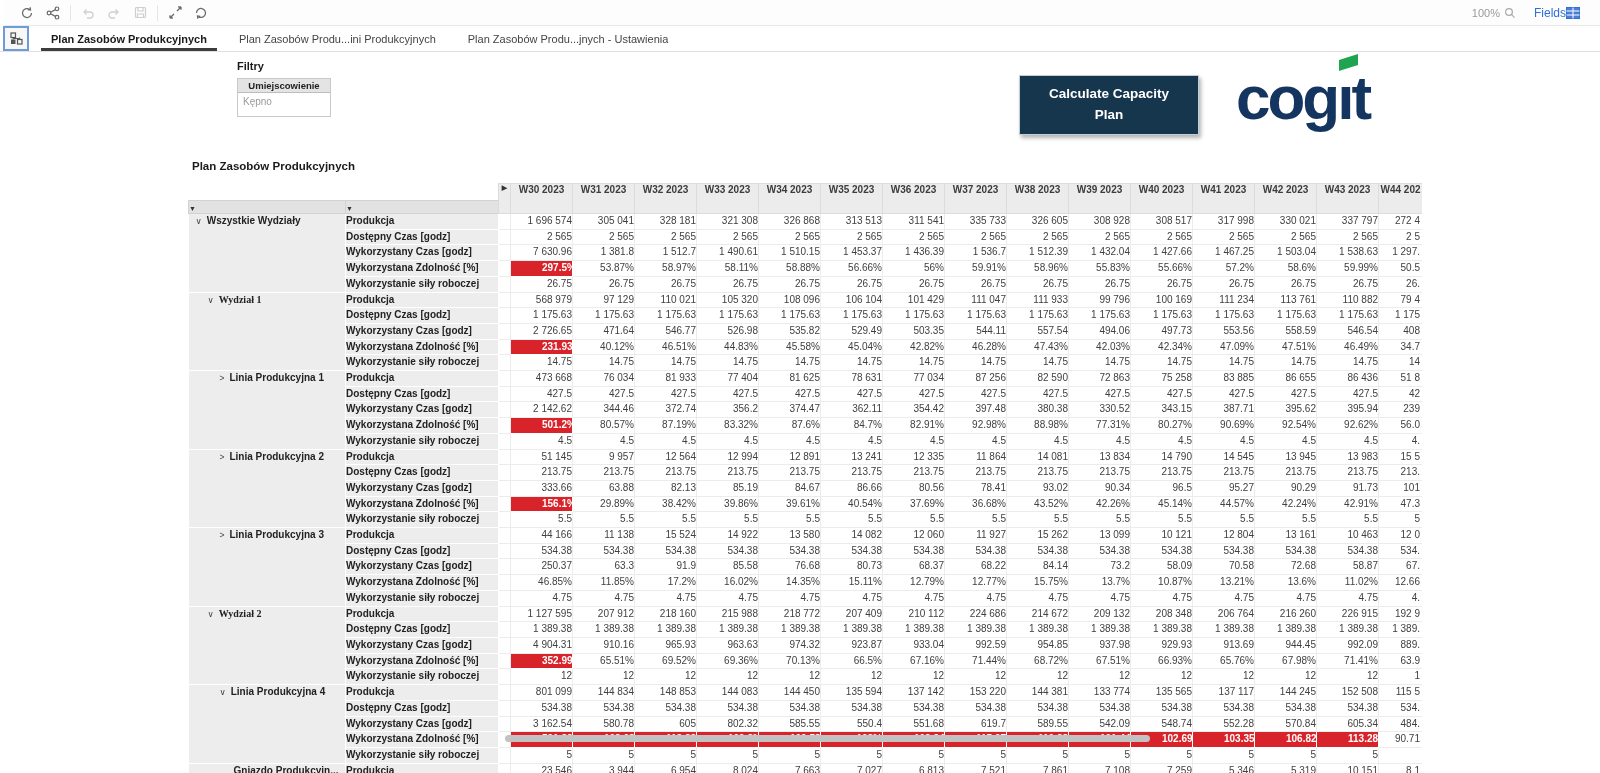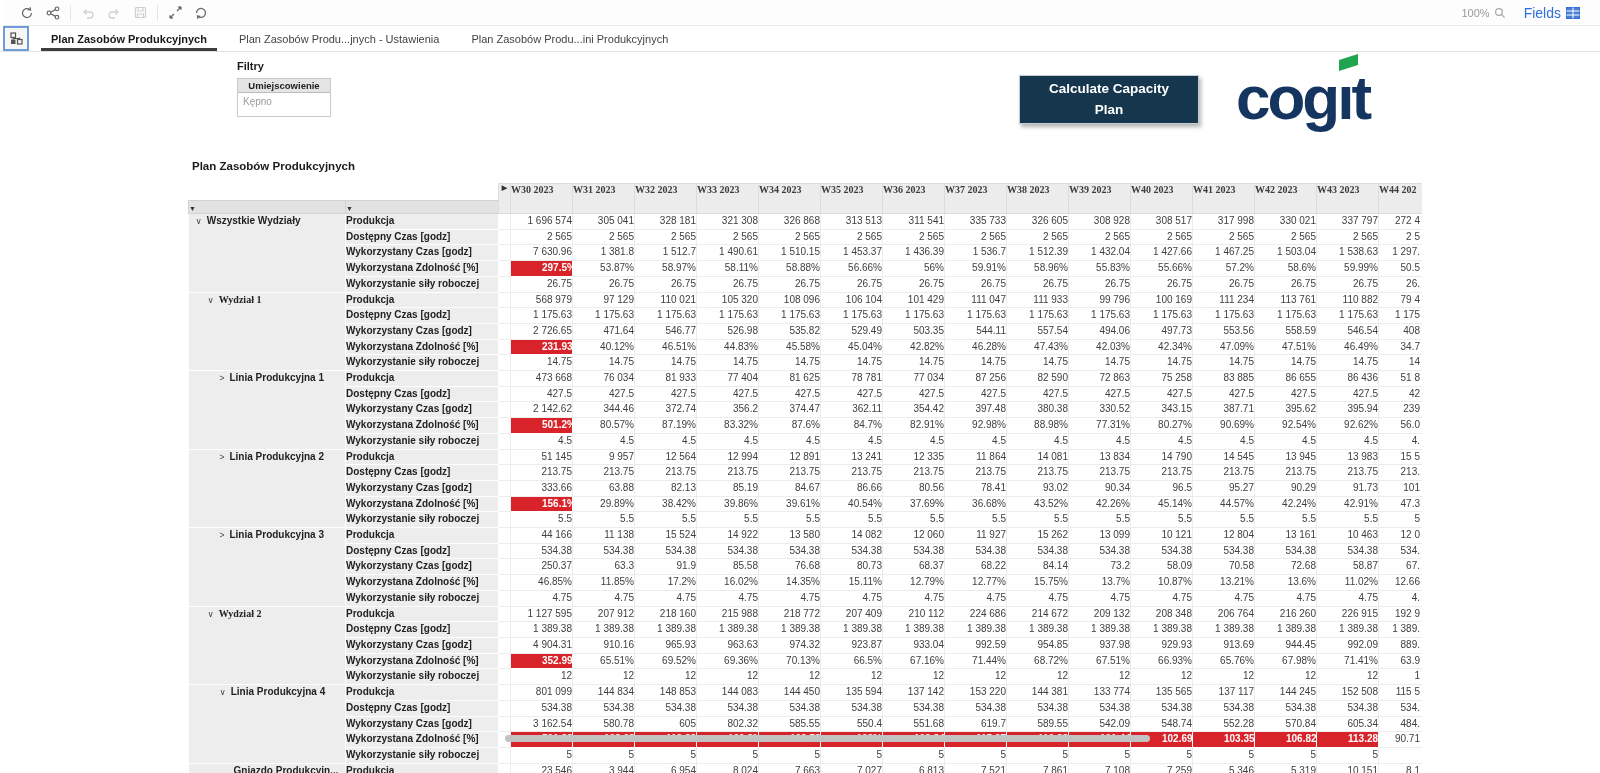--- a/index.html
+++ b/index.html
@@ -7,40 +7,40 @@
   body { font-family:"Liberation Sans", sans-serif; }
   .app { position:relative; width:1600px; height:773px; background:#fff; overflow:hidden; }
 
   
   .topbar { position:absolute; top:0; left:4px; width:1600px; height:26px; background:#fdfdfd;
             border-bottom:1px solid #e9e9e9; display:flex; align-items:center; padding:0 10px; }
   .tb-icon { width:26px; height:22px; display:flex; align-items:center; justify-content:center; cursor:pointer; }
   .tb-sep { width:1px; height:16px; background:#e6e6e6; margin:0 4px; }
   .tb-right { margin-left:auto; display:flex; align-items:center; gap:18px; padding-right:14px; }
   .zoom-ctl { display:flex; align-items:center; gap:4px; color:#9a9a9a; font-size:11px; }
-  .fields-ctl { display:flex; align-items:center; gap:5px; color:#2e6fd9; font-size:14px; cursor:pointer;text-align:right; }
+  .fields-ctl { display:flex; align-items:center; color:#2e6fd9; font-size:12px; cursor:pointer;text-align:right; }
 
   
   .tabbar { position:absolute; top:26px; left:0; width:1600px; height:26px; background:#fff;
             border-bottom:1px solid #e0e0e0; display:flex; align-items:stretch; }
   .sheet-btn { width:26px; height:25px; margin:0 6px 0 3px; border:2px solid #6f9bd8; background:#f7f7f7;
                display:flex; align-items:center; justify-content:center; cursor:pointer; }
   .tab { padding:0 16px; font-size:11px; color:#444; display:flex; align-items:center; cursor:pointer; position:relative; }
   .tab.active { color:#1a1a1a; font-weight:700; }
   .tab.active::after { content:""; position:absolute; left:6px; right:6px; bottom:0; height:3px; background:#3d3d3d; }
 
   
   .filters-title { position:absolute; left:237px; top:60px; font-size:11px; font-weight:700; color:#1a1a1a; }
   .filterbox { position:absolute; left:237px; top:78px; width:94px; background:#fff; border:1px solid #c9c9c9; }
   .filterbox-header { height:14px; line-height:13px; background:#e4e4e4; border-bottom:1px solid #bdbdbd;
                       font-size:9.5px; font-weight:700; color:#222; text-align:center; cursor:pointer; }
   .filterbox-value { height:23px; font-size:10px; color:#9a9a9a; padding:3px 5px; cursor:pointer; }
 
   
-  .calc-btn { position:absolute; left:1019px; top:75px; width:180px; height:49px; background:#16364e;
+  .calc-btn { position:absolute; left:1019px; top:75px; width:180px; height:60px; background:#16364e;
               border:1px solid #c3ced6; box-shadow:2px 3px 4px rgba(0,0,0,.3);
               color:#fff; font-size:13.5px; font-weight:700; line-height:1.55;
               display:flex; align-items:center; justify-content:center; text-align:center; padding:0 25px; cursor:pointer; }
 
   
   .logo { position:absolute; left:1236px; top:56px; height:84px; display:flex; align-items:center; cursor:default; }
   .logo-text { font-size:62px; font-weight:700; color:#14355f; letter-spacing:-3px; line-height:1; }
   .logo-i { position:relative; display:inline-block; }
   .logo-flag { position:absolute; left:2px; top:-10px; width:19px; height:11px; background:#1fa550;
                transform:skewY(-17deg); }
@@ -50,21 +50,21 @@
   .pivot-wrap { position:absolute; left:188px; top:183px; width:1234px; overflow:hidden; }
   table.pivot { border-collapse:collapse; table-layout:fixed; width:1234px; font-size:10px; color:#404040; }
   table.pivot th, table.pivot td { padding:0; overflow:hidden; white-space:nowrap; }
 
   tr.h1 { height:17px; }
   tr.h2 { height:13px; }
   th.h-blank { background:#fff; border:none; }
   th.h-exp { background:#ececec; border:1px solid #dcdcdc; vertical-align:top; font-size:7px; color:#333;
              text-align:center; padding-top:3px; cursor:pointer; }
   th.h-week { background:#ececec; border:1px solid #dcdcdc; vertical-align:top; padding-top:3px;
-              font-size:10px; font-weight:700; color:#3c3c3c; text-align:left; cursor:pointer;font-family:Liberation Serif, serif; }
+              font-size:10px; font-weight:700; color:#3c3c3c; text-align:center; cursor:pointer; }
   th.h-filter { background:#e2e2e2; border:1px solid #d2d2d2; text-align:left; padding-left:4px; cursor:pointer; }
   th.h-filter .dd { font-size:7px; color:#333; }
 
   tbody tr { height:14.7px; }
   td.group { background:#ededed; border-right:1px solid #fff; border-bottom:1px solid #fff;
              vertical-align:top; font-weight:700; color:#222; line-height:14.7px; cursor:pointer; }
   td.group .chev { display:inline-block; font-size:8.5px; color:#444; margin-right:5px; font-weight:400; }
   td.group.ind0 { padding-left:7px; }
   td.group.ind1 { padding-left:19px;font-family:Liberation Serif, serif; }
   td.group.ind2 { padding-left:31px; }
@@ -157,24 +157,24 @@
           <rect x="1" y="1" width="4.5" height="4.5" fill="none" stroke="#555" stroke-width="1.2"></rect>
           <rect x="1" y="7.5" width="4.5" height="4.5" fill="#555"></rect>
           <rect x="7.5" y="7.5" width="4.5" height="4.5" fill="none" stroke="#555" stroke-width="1.2"></rect>
           <path d="M3.2 5.5v2M9.7 5.5v2M3.2 6.5h6.5" stroke="#555" stroke-width="1"></path>
         </svg>
     </div>
     <div class="tab active">
         <span>Plan Zasobów Produkcyjnych</span>
       </div>
     <div class="tab">
-        <span>Plan Zasobów Produ...jnych - Ustawienia</span>
+        <span>Plan Zasobów Produ...ini Produkcyjnych</span>
       </div>
     <div class="tab">
-        <span>Plan Zasobów Produ...ini Produkcyjnych</span>
+        <span>Plan Zasobów Produ...jnych - Ustawienia</span>
       </div>
   </div>
 
   <div class="filters-title">Filtry</div>
   <div class="filterbox">
     <div class="filterbox-header">Umiejscowienie</div>
     <div class="filterbox-value">Kępno</div>
   </div>
 
   <div class="calc-btn">
@@ -428,21 +428,21 @@
           </tr>
           <tr>
             <td class="group ind2" rowspan="5"><span class="chev">&gt;</span>Linia Produkcyjna 1</td>
             <td class="measure">Produkcja</td>
             <td class="sp"></td>
             <td class="num">473 668</td>
             <td class="num">76 034</td>
             <td class="num">81 933</td>
             <td class="num">77 404</td>
             <td class="num">81 625</td>
-            <td class="num">78 781</td>
+            <td class="num">78 631</td>
             <td class="num">77 034</td>
             <td class="num">87 256</td>
             <td class="num">82 590</td>
             <td class="num">72 863</td>
             <td class="num">75 258</td>
             <td class="num">83 885</td>
             <td class="num">86 655</td>
             <td class="num">86 436</td>
             <td class="num lastcol">51 8</td>
           </tr>

